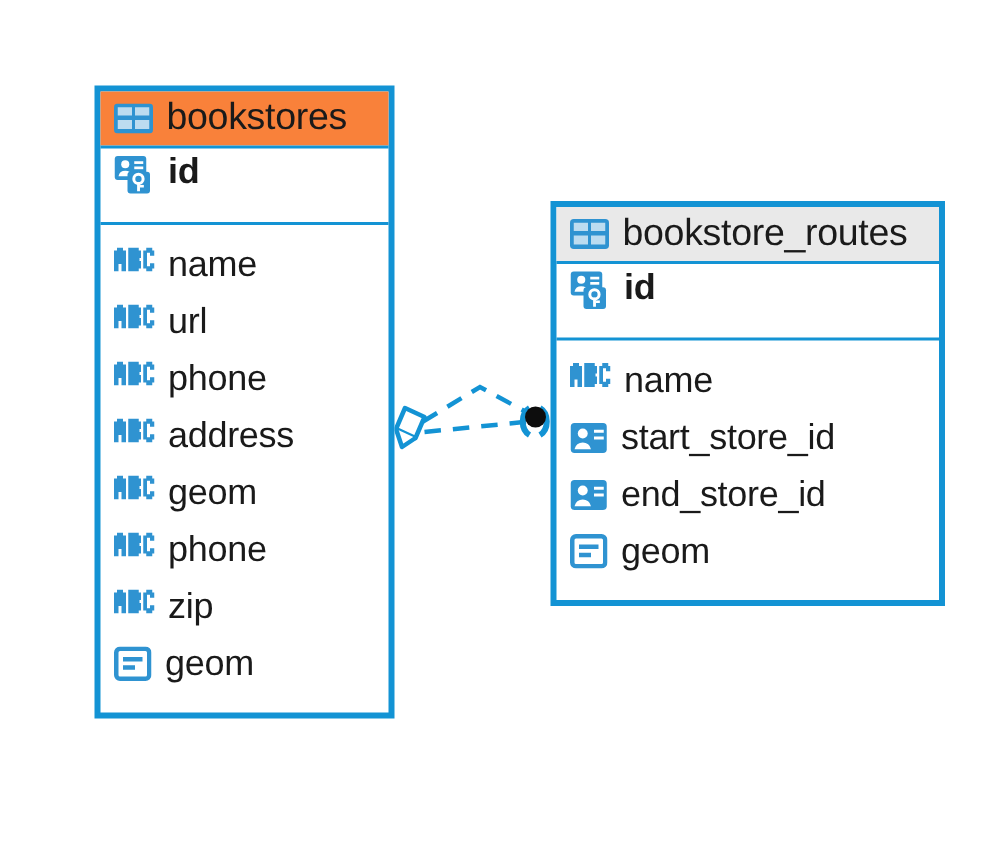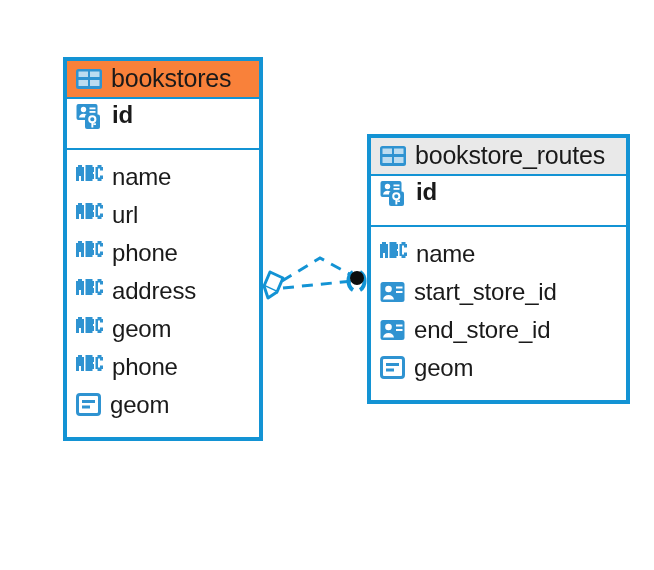--- a/index.html
+++ b/index.html
@@ -192,20 +192,28 @@
         </div>
         <div class="field-row">
           <svg class="icon icon-abc" viewBox="0 0 27 16">
             <path d="M0 2 h2 v-2 h4 v2 h2 v14 h-3 v-5 h-2 v5 h-3 Z M3 5 h2 v3 h-2 Z" fill="#2f93d1"></path>
             <path d="M9.5 0 h7 v2 h1.5 v5 h-1 v2 h1 v5 h-1.5 v2 h-7 Z M12.5 2.5 h2.5 v3.5 h-2.5 Z M12.5 9.5 h2.5 v4 h-2.5 Z" fill="#2f93d1"></path>
             <path d="M19.5 2 h2 v-2 h4 v2 h1.5 v3.5 h-3 v-2 h-2 v9 h2 v-2 h3 v3.5 h-1.5 v2 h-4 v-2 h-2 Z" fill="#2f93d1"></path>
           </svg>
           <span class="field-label">phone</span>
         </div>
         <div class="field-row">
+          <svg class="icon icon-abc" viewBox="0 0 27 16">
+            <path d="M0 2 h2 v-2 h4 v2 h2 v14 h-3 v-5 h-2 v5 h-3 Z M3 5 h2 v3 h-2 Z" fill="#2f93d1"></path>
+            <path d="M9.5 0 h7 v2 h1.5 v5 h-1 v2 h1 v5 h-1.5 v2 h-7 Z M12.5 2.5 h2.5 v3.5 h-2.5 Z M12.5 9.5 h2.5 v4 h-2.5 Z" fill="#2f93d1"></path>
+            <path d="M19.5 2 h2 v-2 h4 v2 h1.5 v3.5 h-3 v-2 h-2 v9 h2 v-2 h3 v3.5 h-1.5 v2 h-4 v-2 h-2 Z" fill="#2f93d1"></path>
+          </svg>
+          <span class="field-label">zip</span>
+        </div>
+        <div class="field-row">
           <svg class="icon icon-geom" viewBox="0 0 25 23">
             <rect x="1.5" y="1.5" width="22" height="20" rx="2.5" fill="#ffffff" stroke="#2f93d1" stroke-width="3"></rect>
             <rect x="6" y="7" width="13" height="3" fill="#2f93d1"></rect>
             <rect x="6" y="12.5" width="8" height="3" fill="#2f93d1"></rect>
           </svg>
           <span class="field-label">geom</span>
         </div>
       </div>
   </div>
 

